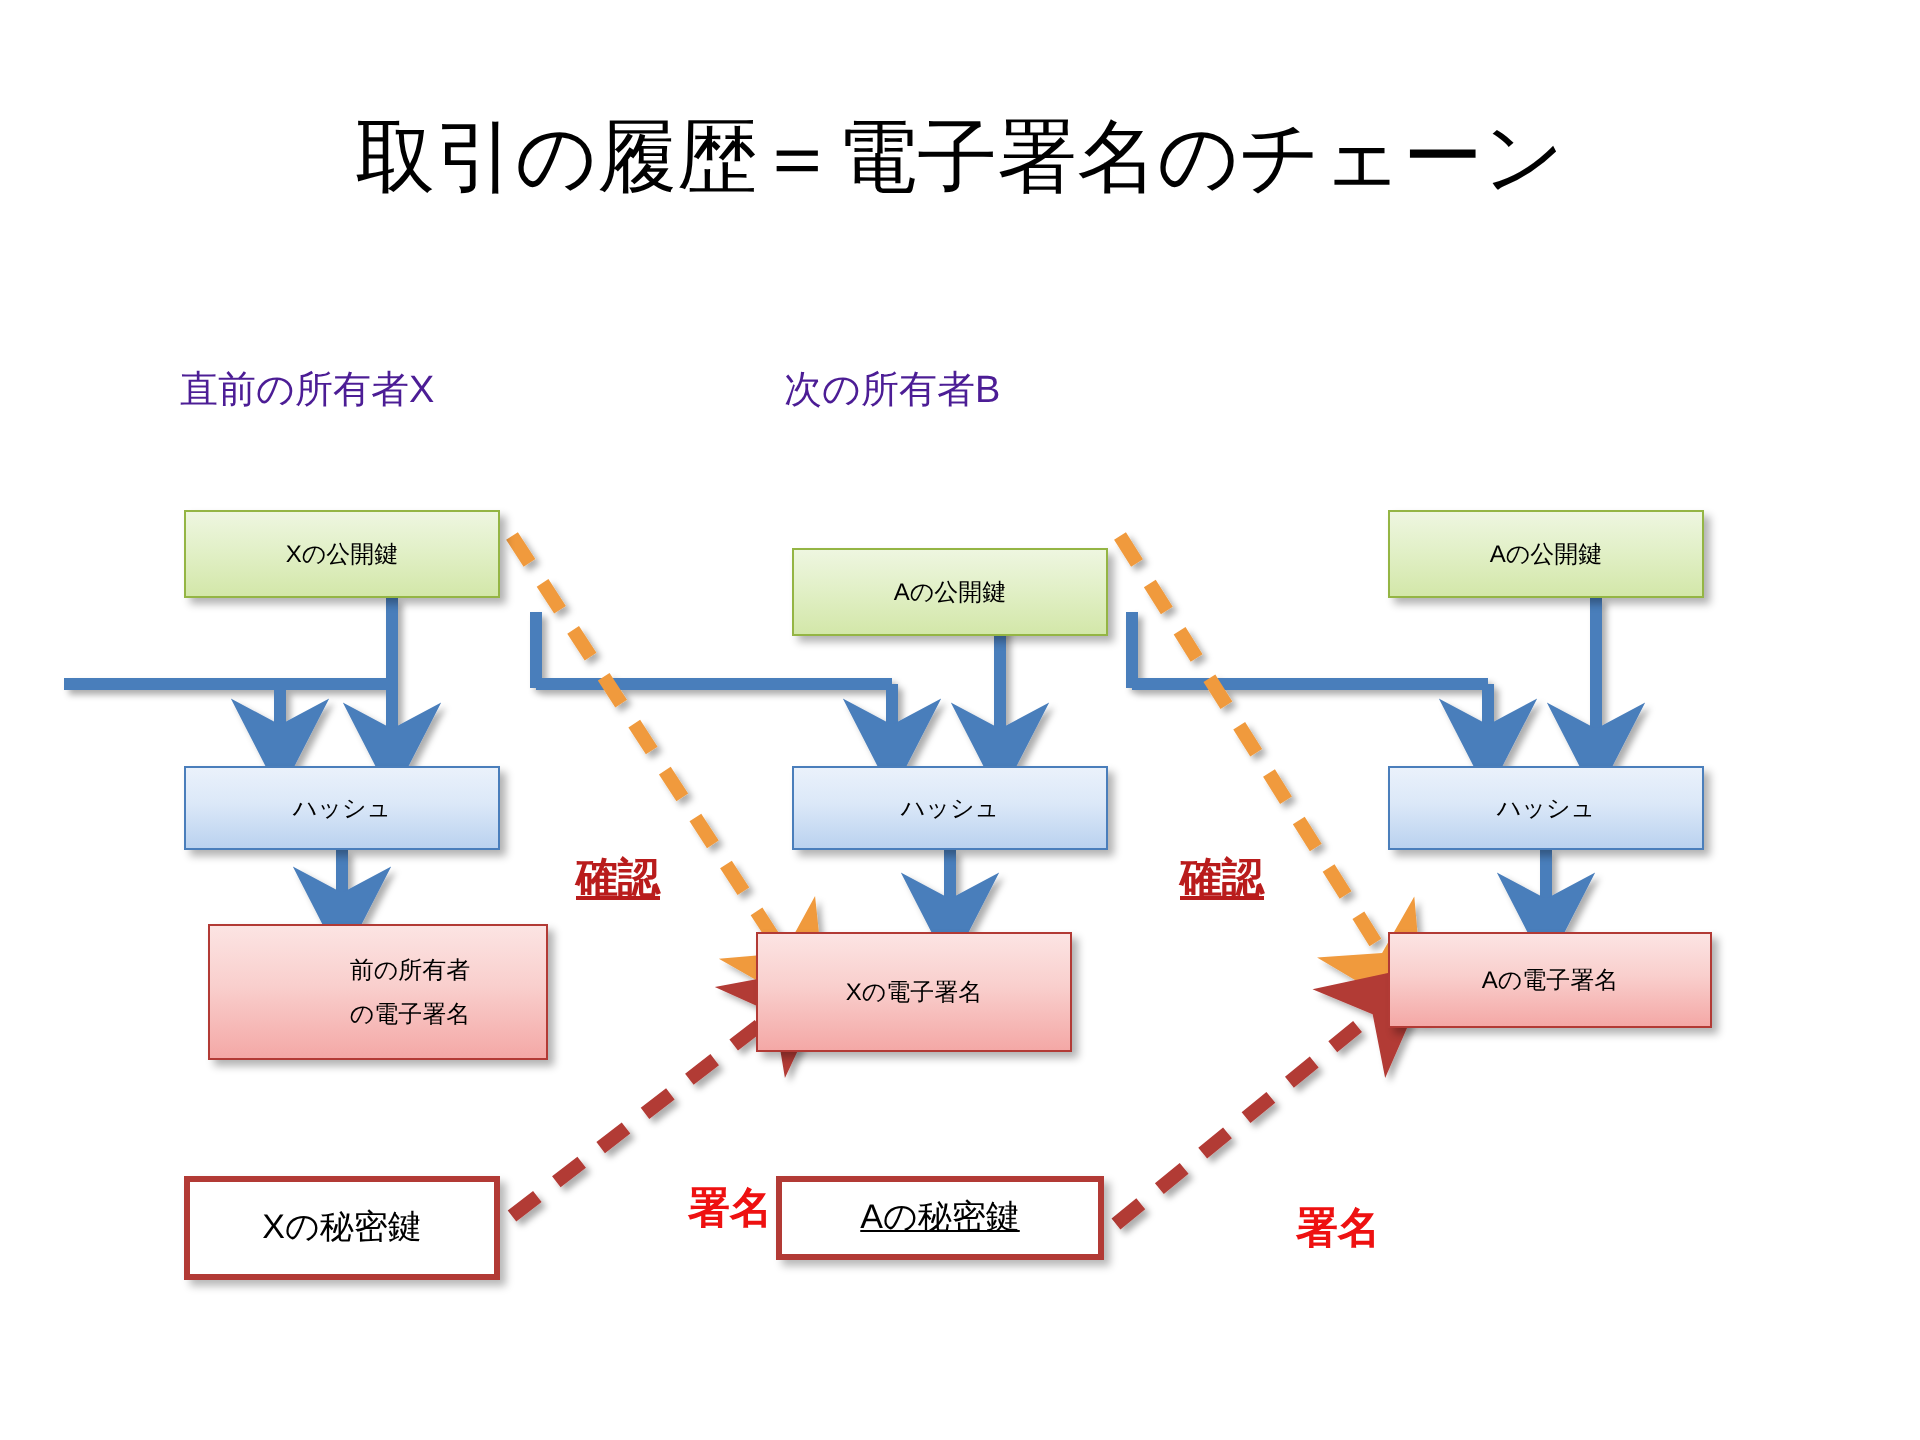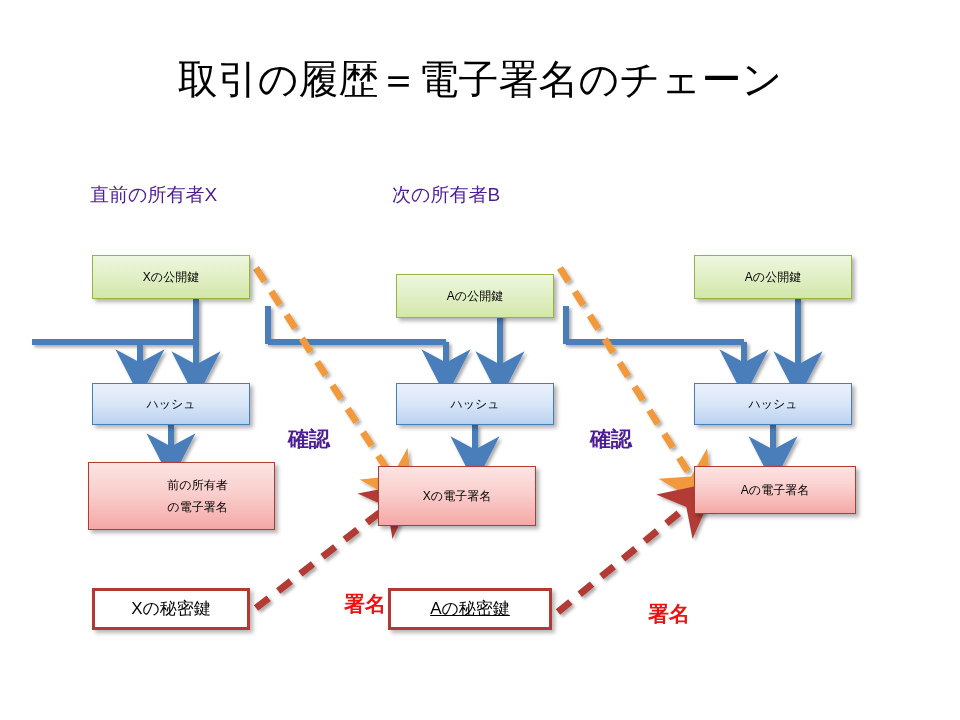--- a/index.html
+++ b/index.html
@@ -84,49 +84,49 @@
   .box.white-key {
     background: #ffffff;
     border: 3px solid #b23a35;
     box-shadow: 3px 3px 4px rgba(0,0,0,0.28);
     font-size: 17px;
   }
 
   
   #pub-0  { left: 92px;  top: 255px; width: 158px; height: 44px; }
   #hash-0 { left: 92px;  top: 383px; width: 158px; height: 42px; }
-  #sig-0  { left: 88px;  top: 462px; width: 187px; height: 68px; padding-left: 32px; }
+  #sig-0  { left: 104px;  top: 462px; width: 170px; height: 68px; padding-left: 32px; }
   
   #pub-1  { left: 396px; top: 238px; width: 158px; height: 44px; margin-top: 36px; }
   #hash-1 { left: 396px; top: 383px; width: 158px; height: 42px; }
   #sig-1  { left: 378px; top: 466px; width: 158px; height: 60px; }
   
   #pub-2  { left: 694px; top: 255px; width: 158px; height: 44px; }
   #hash-2 { left: 694px; top: 383px; width: 158px; height: 42px; }
   #sig-2  { left: 694px; top: 466px; width: 162px; height: 48px; }
   
-  #priv-0 { left: 92px;  top: 588px; width: 158px; height: 42px; }
+  #priv-0 { left: 92px;  top: 588px; width: 158px; height: 52px; }
   #priv-1 { left: 388px; top: 588px; width: 164px; height: 42px; text-decoration: underline; }
 
   
   #wires {
     position: absolute;
     left: 0; top: 0;
     width: 960px; height: 720px;
     pointer-events: none;
   }
 
   
   .wire-label {
     position: absolute;
     font-size: 21px;
     font-weight: bold;
     white-space: nowrap;
   }
-  .wire-label.confirm { color: #4c1d95; }
+  .wire-label.confirm { color: #b91c1c; text-decoration: underline; }
   .wire-label.sign    { color: #ee1111; margin-left: 48px; }
   #lbl-confirm-0 { left: 288px; top: 425px; }
   #lbl-confirm-1 { left: 590px; top: 425px; }
   #lbl-sign-0    { left: 296px; top: 590px; }
   #lbl-sign-1    { left: 600px; top: 600px; }
 </style>
 </head>
 <body>
 
 <div id="slide">

